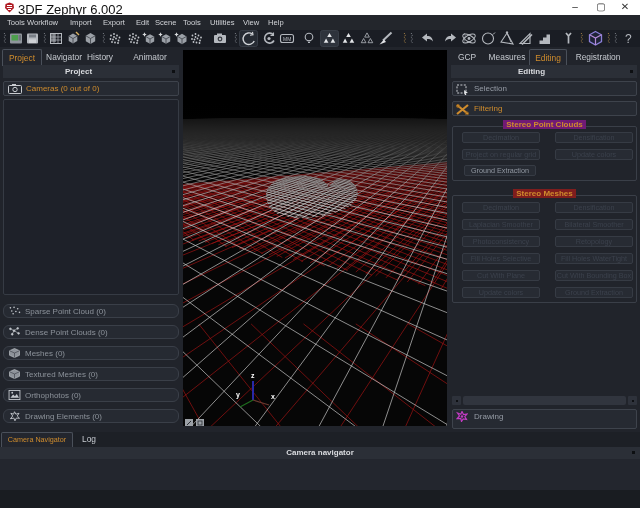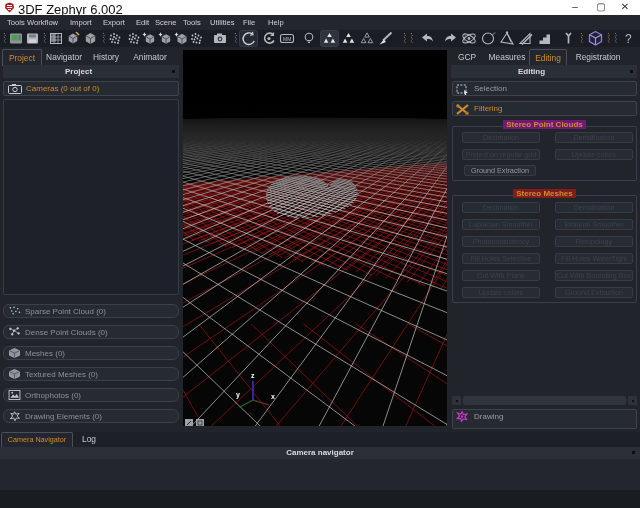--- a/index.html
+++ b/index.html
@@ -43,21 +43,21 @@
 </div>
 <div class="abs" id="menubar">
  <span class="mi" style="left:7px">Tools</span>
  <span class="mi" style="left:27px">Workflow</span>
  <span class="mi" style="left:70px">Import</span>
  <span class="mi" style="left:103px">Export</span>
  <span class="mi" style="left:136px">Edit</span>
  <span class="mi" style="left:155px">Scene</span>
  <span class="mi" style="left:183px">Tools</span>
  <span class="mi" style="left:210px">Utilities</span>
- <span class="mi" style="left:243px">File</span>
+ <span class="mi" style="left:243px">View</span>
  <span class="mi" style="left:268px">Help</span>
 </div>
 <div class="abs" id="toolbar"><svg width="640" height="17" viewBox="0 0 640 17">
       <path d="M4,3 l1.6,2 l-1.6,2 l1.6,2 l-1.6,2 l1.6,2" stroke="#8a8f96" stroke-width="0.9" fill="none" stroke-dasharray="1.2 1.2"></path>
       <rect x="10" y="3.5" width="12" height="10" rx="1" fill="#8f959c"></rect>
       <rect x="11.5" y="5" width="6.5" height="5.5" fill="#4d9e4d"></rect>
       <rect x="18.5" y="5" width="2.5" height="5.5" fill="#6d737a"></rect>
       <rect x="27" y="3.5" width="11" height="10" rx="1" fill="#b4b8be"></rect>
       <rect x="29" y="4.5" width="7" height="3" fill="#787e86"></rect>
       <rect x="29" y="9.5" width="7" height="3.5" fill="#cfd2d6"></rect>
@@ -170,21 +170,21 @@
       <path d="M595.5,1.5 L601.5,4.8 L601.5,11.6 L595.5,15 L589.5,11.6 L589.5,4.8 Z" fill="#1e2336" stroke="#8a7fd8" stroke-width="1.3"></path>
       <path d="M589.5,4.8 L595.5,8 L601.5,4.8 M595.5,8 L595.5,15" stroke="#b48ad8" stroke-width="1.2" fill="none"></path>
       <path d="M608,3 l1.6,2 l-1.6,2 l1.6,2 l-1.6,2 l1.6,2" stroke="#b9904a" stroke-width="0.9" fill="none" stroke-dasharray="1.2 1.2"></path>
       <path d="M615,3 l1.6,2 l-1.6,2 l1.6,2 l-1.6,2 l1.6,2" stroke="#8a8f96" stroke-width="0.9" fill="none" stroke-dasharray="1.2 1.2"></path>
       <text x="625" y="13" font-size="12" fill="#b4b8be" font-family="Liberation Sans,sans-serif">?</text>
     </svg></div>
 <div class="abs" id="mainbg"></div>
 
 <div class="tab active" style="left:2px;top:49px;width:40px;height:17px">Project</div>
 <div class="tab" style="left:42px;top:49px;width:44px">Navigator</div>
-<div class="tab" style="left:88px;top:49px;width:36px">History</div>
+<div class="tab" style="left:82px;top:49px;width:36px">History</div>
 <div class="tab" style="left:130px;top:49px;width:40px">Animator</div>
 <div class="panel-hdr lefty" style="top:65px">Project<span class="dot" style="right:4px;top:5px"></span></div>
 <div class="btn lefty" style="top:81px;height:15px">
  <svg class="abs" style="left:4px;top:2px" width="14" height="10" viewBox="0 0 14 10">
   <rect x="0.5" y="1.5" width="13" height="8" rx="1" fill="none" stroke="#c9ccd1" stroke-width="1"></rect>
   <rect x="4" y="0" width="4" height="2" fill="#c9ccd1"></rect>
   <circle cx="7" cy="5.5" r="2.2" fill="none" stroke="#c9ccd1" stroke-width="1"></circle>
  </svg>
  <span class="abs" style="left:22px;top:2px;color:#cf8c2d">Cameras (0 out of 0)</span>
 </div>

